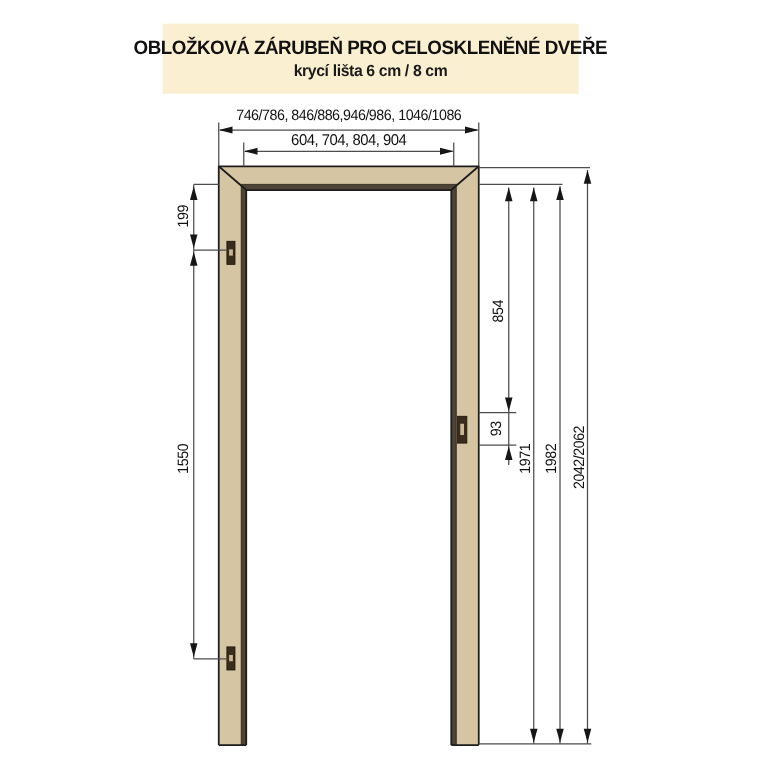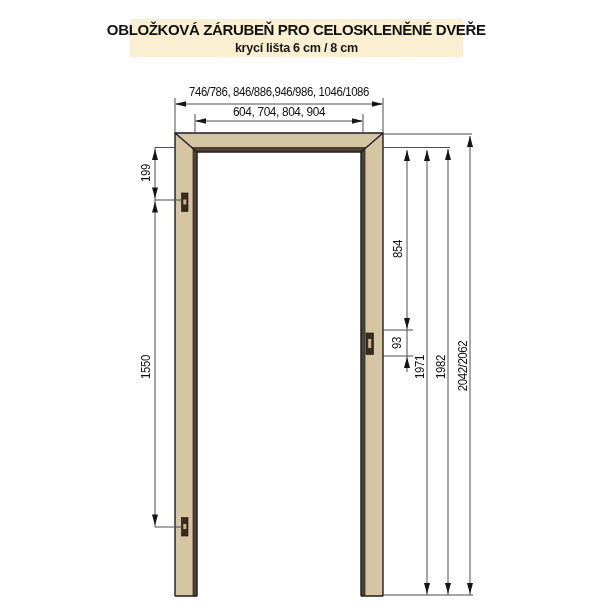--- a/index.html
+++ b/index.html
@@ -6,21 +6,21 @@
     --wood:#D5C5A3; --stripe:#4E4336; --outline:#1D1D1D; --dim:#4D4D4D;
     --hardware:#3A2C1C; --banner:#FAEFD0; --ink:#111111; --bg:#FFFFFF;
   }
   html,body{margin:0;padding:0;}
   body{background:#e8e8e8;font-family:"Liberation Sans",sans-serif;}
   .stage{
     position:relative;width:613px;height:614px;background:var(--bg);
     overflow:hidden;margin:0 auto;
   }
   .banner{
-    position:absolute;left:130px;top:19px;width:333px;height:38px;
+    position:absolute;left:130px;top:19px;width:333px;height:56px;
     background:var(--banner);
     display:flex;flex-direction:column;align-items:center;justify-content:center;
     gap:1px;
   }
   .banner .title{
     font-size:15.5px;font-weight:800;color:var(--ink);letter-spacing:-0.4px;
     transform:scaleX(0.97);white-space:nowrap;
   }
   .banner .subtitle{
     font-size:13px;font-weight:700;color:#1a1a1a;letter-spacing:-0.3px;

